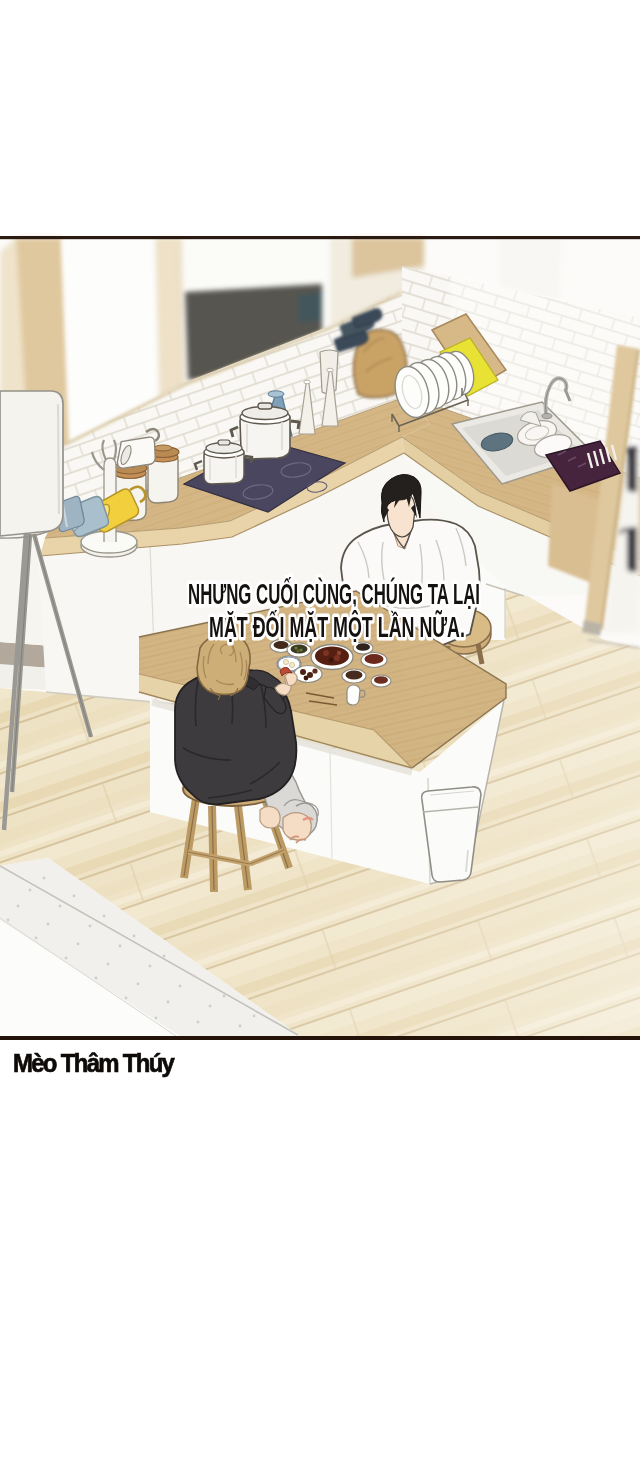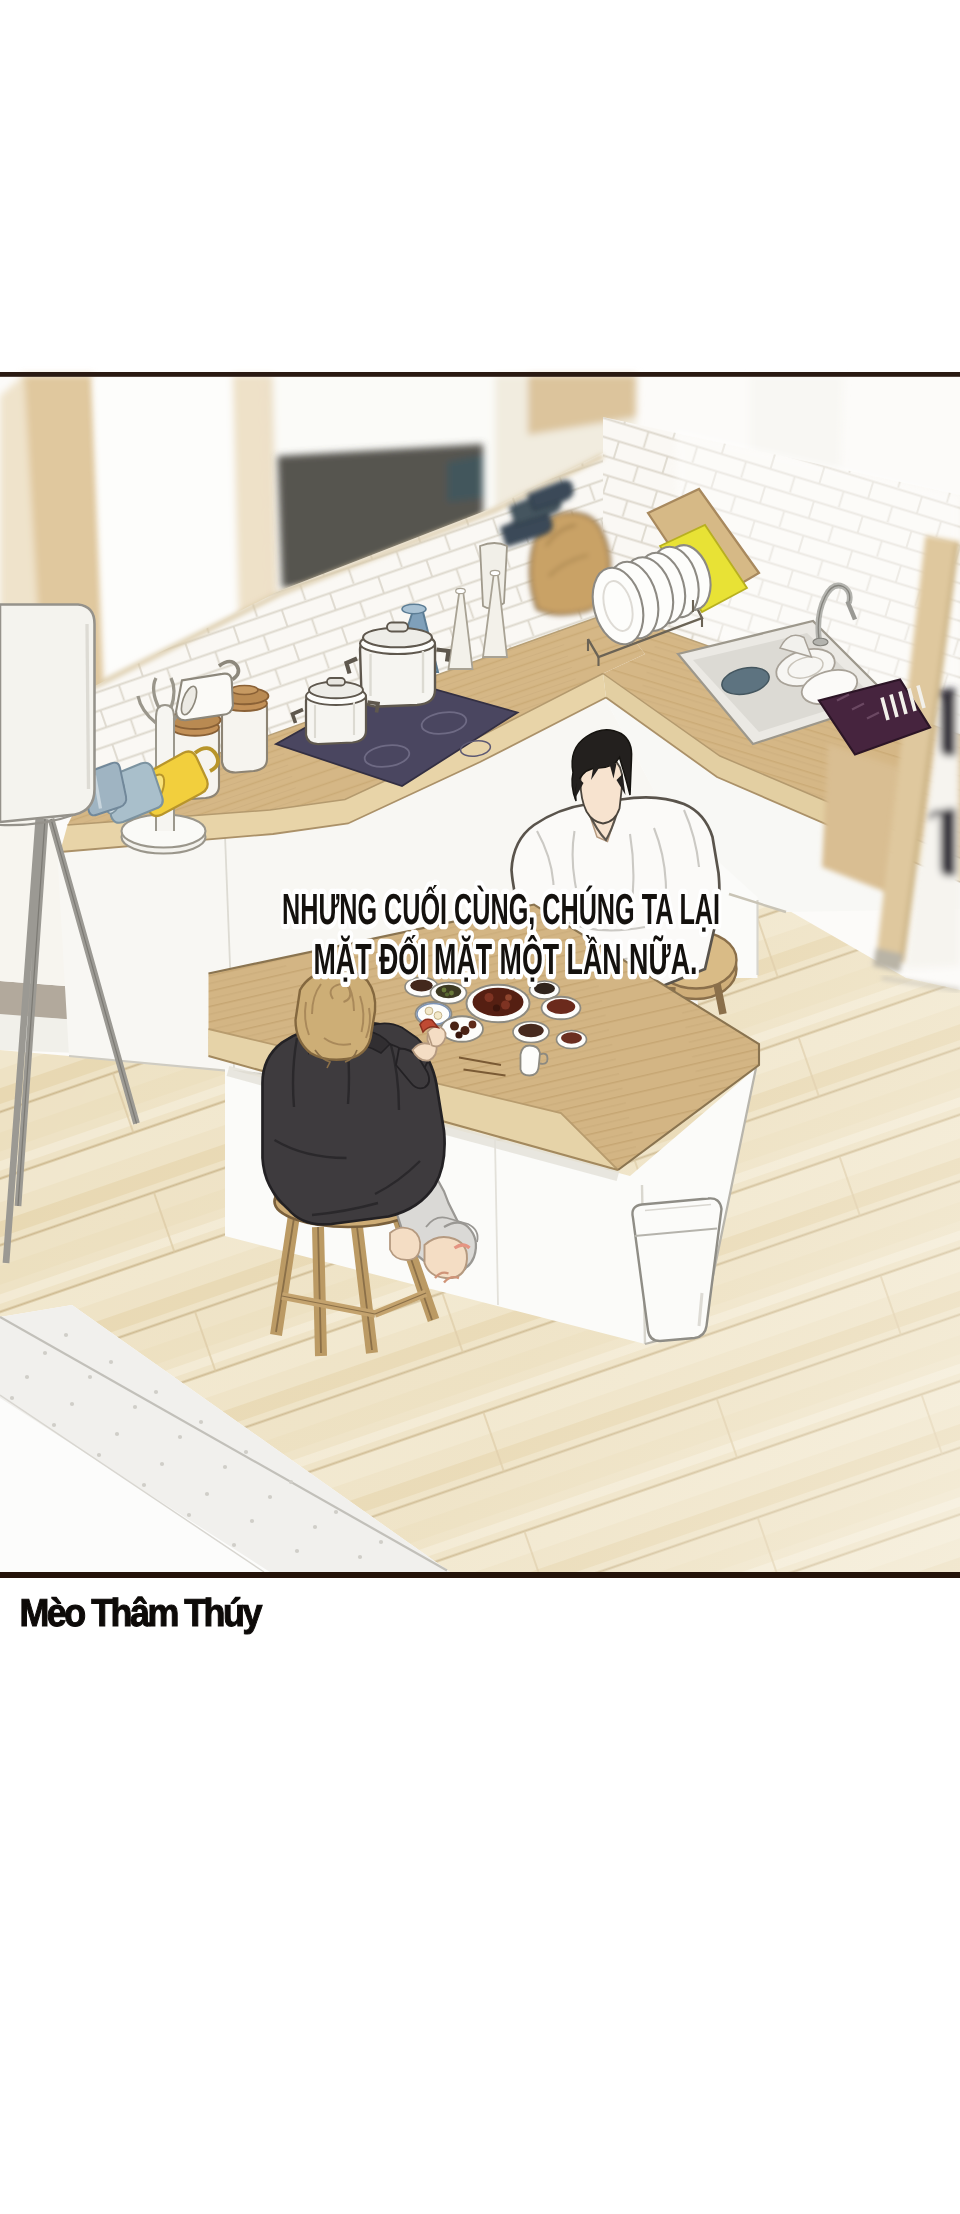--- a/index.html
+++ b/index.html
@@ -1,17 +1,17 @@
 <!DOCTYPE html>
 <html><head>
 <meta charset="utf-8">
 <style>
   html,body{margin:0;padding:0;background:#ffffff;}
   #page{position:relative;width:640px;height:1148px;background:#ffffff;overflow:hidden;
-        font-family:"Liberation Sans",sans-serif;margin-top:12px;}
+        font-family:"Liberation Sans",sans-serif;}
   svg{display:block;}
 </style>
 </head>
 <body>
 <div id="page">
 <svg width="640" height="1476" viewBox="0 0 640 1476" xmlns="http://www.w3.org/2000/svg">
 <defs>
   <filter id="b1" x="-20%" y="-20%" width="140%" height="140%">
           <feGaussianBlur stdDeviation="1.6"></feGaussianBlur>
         </filter>

